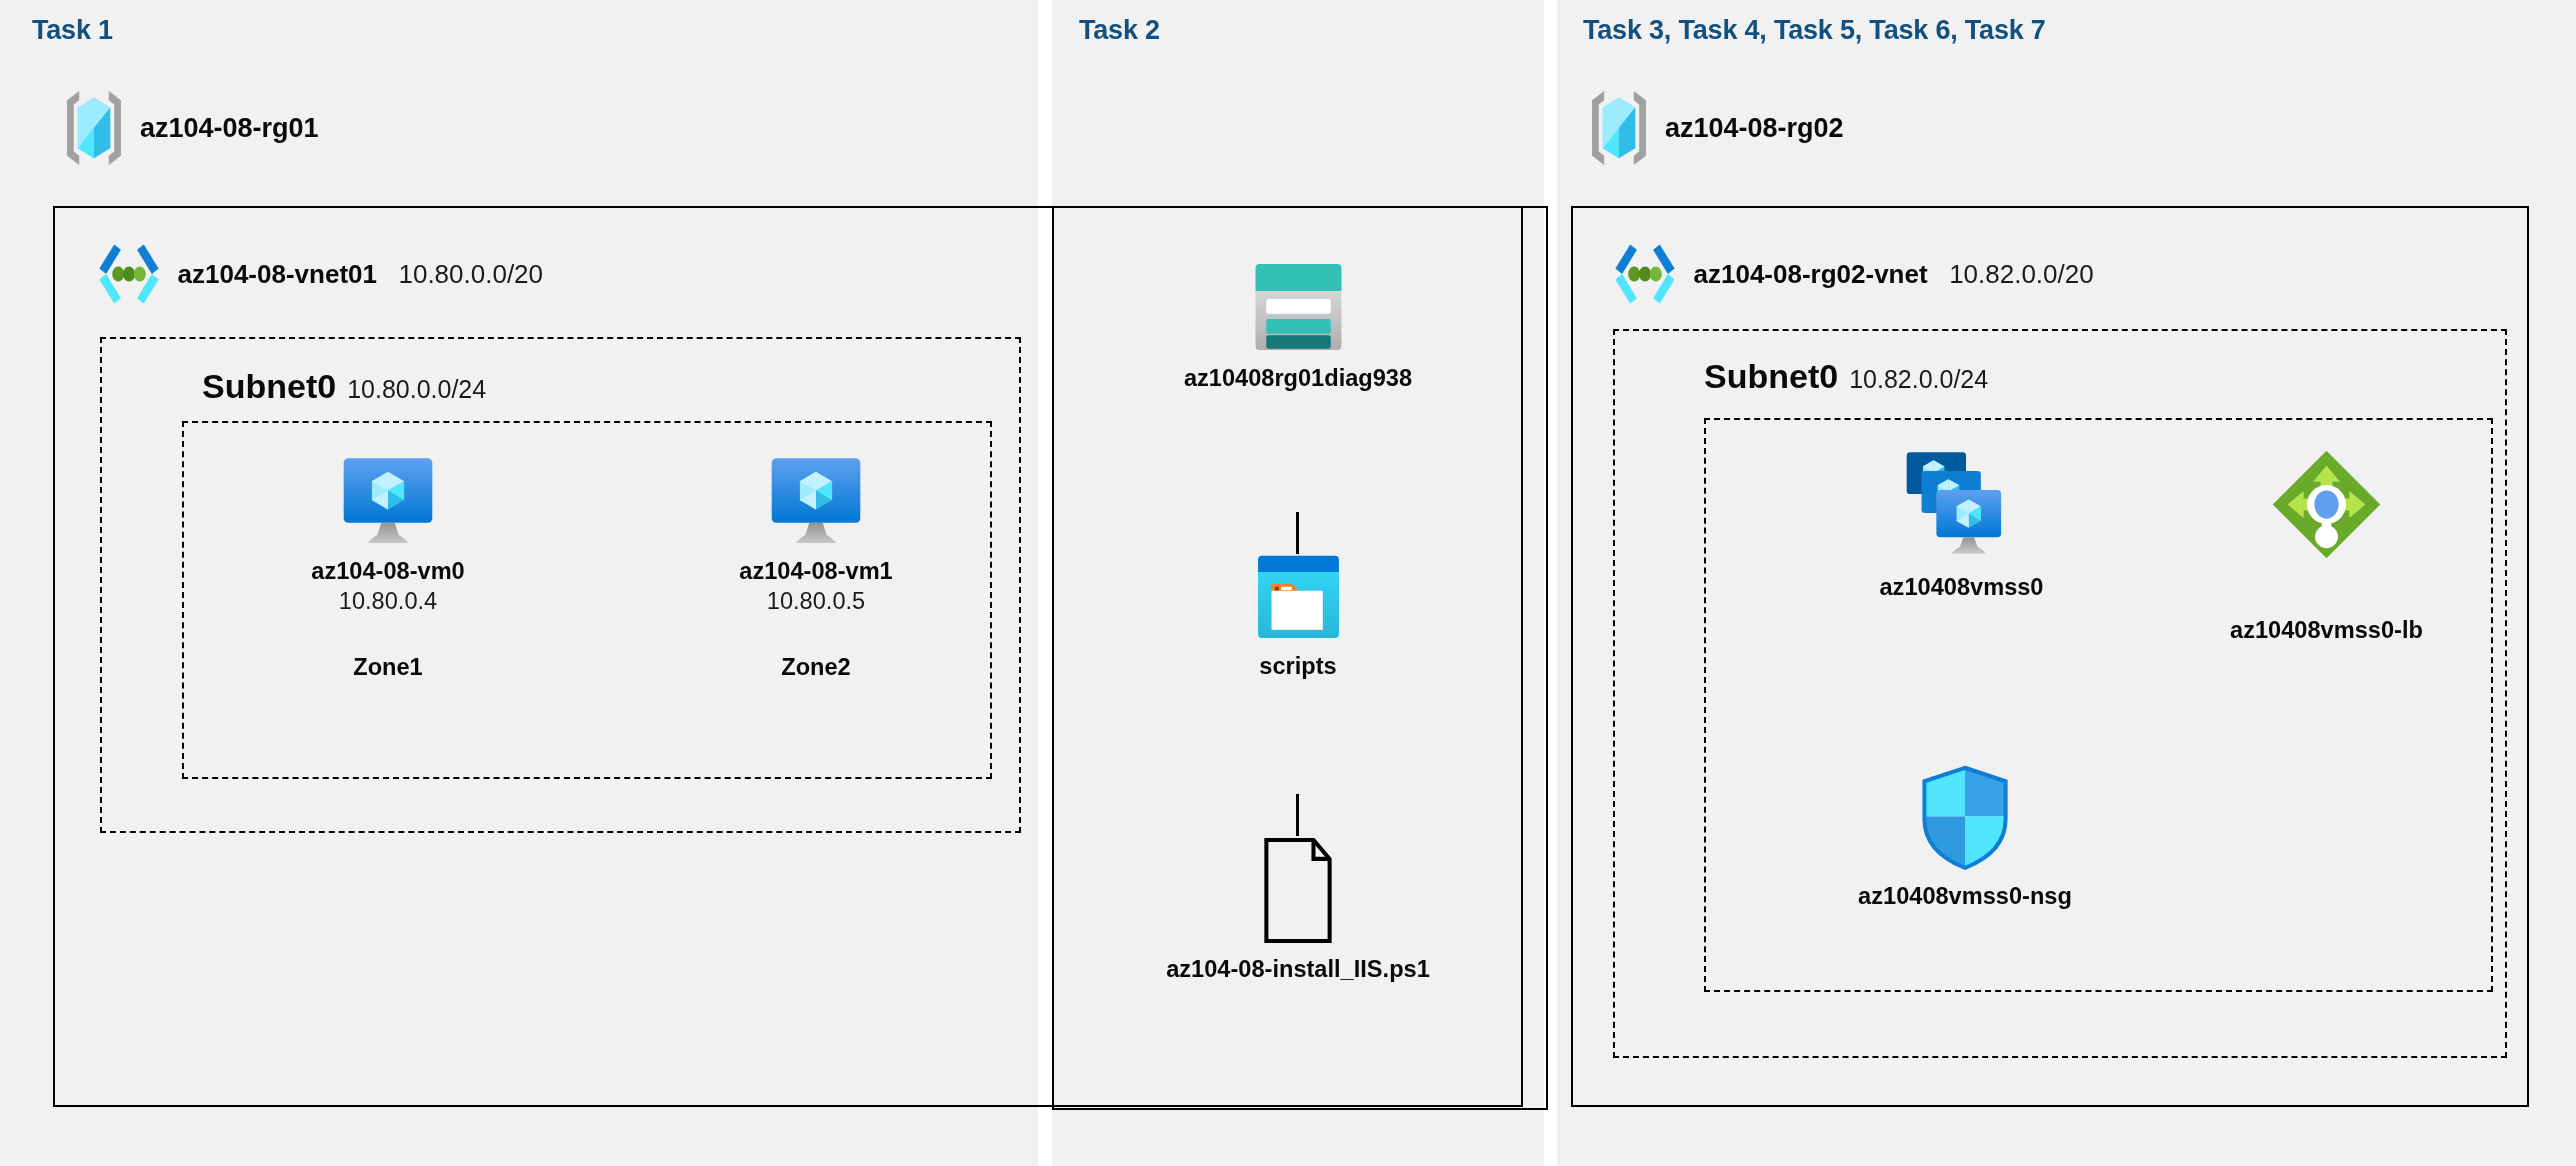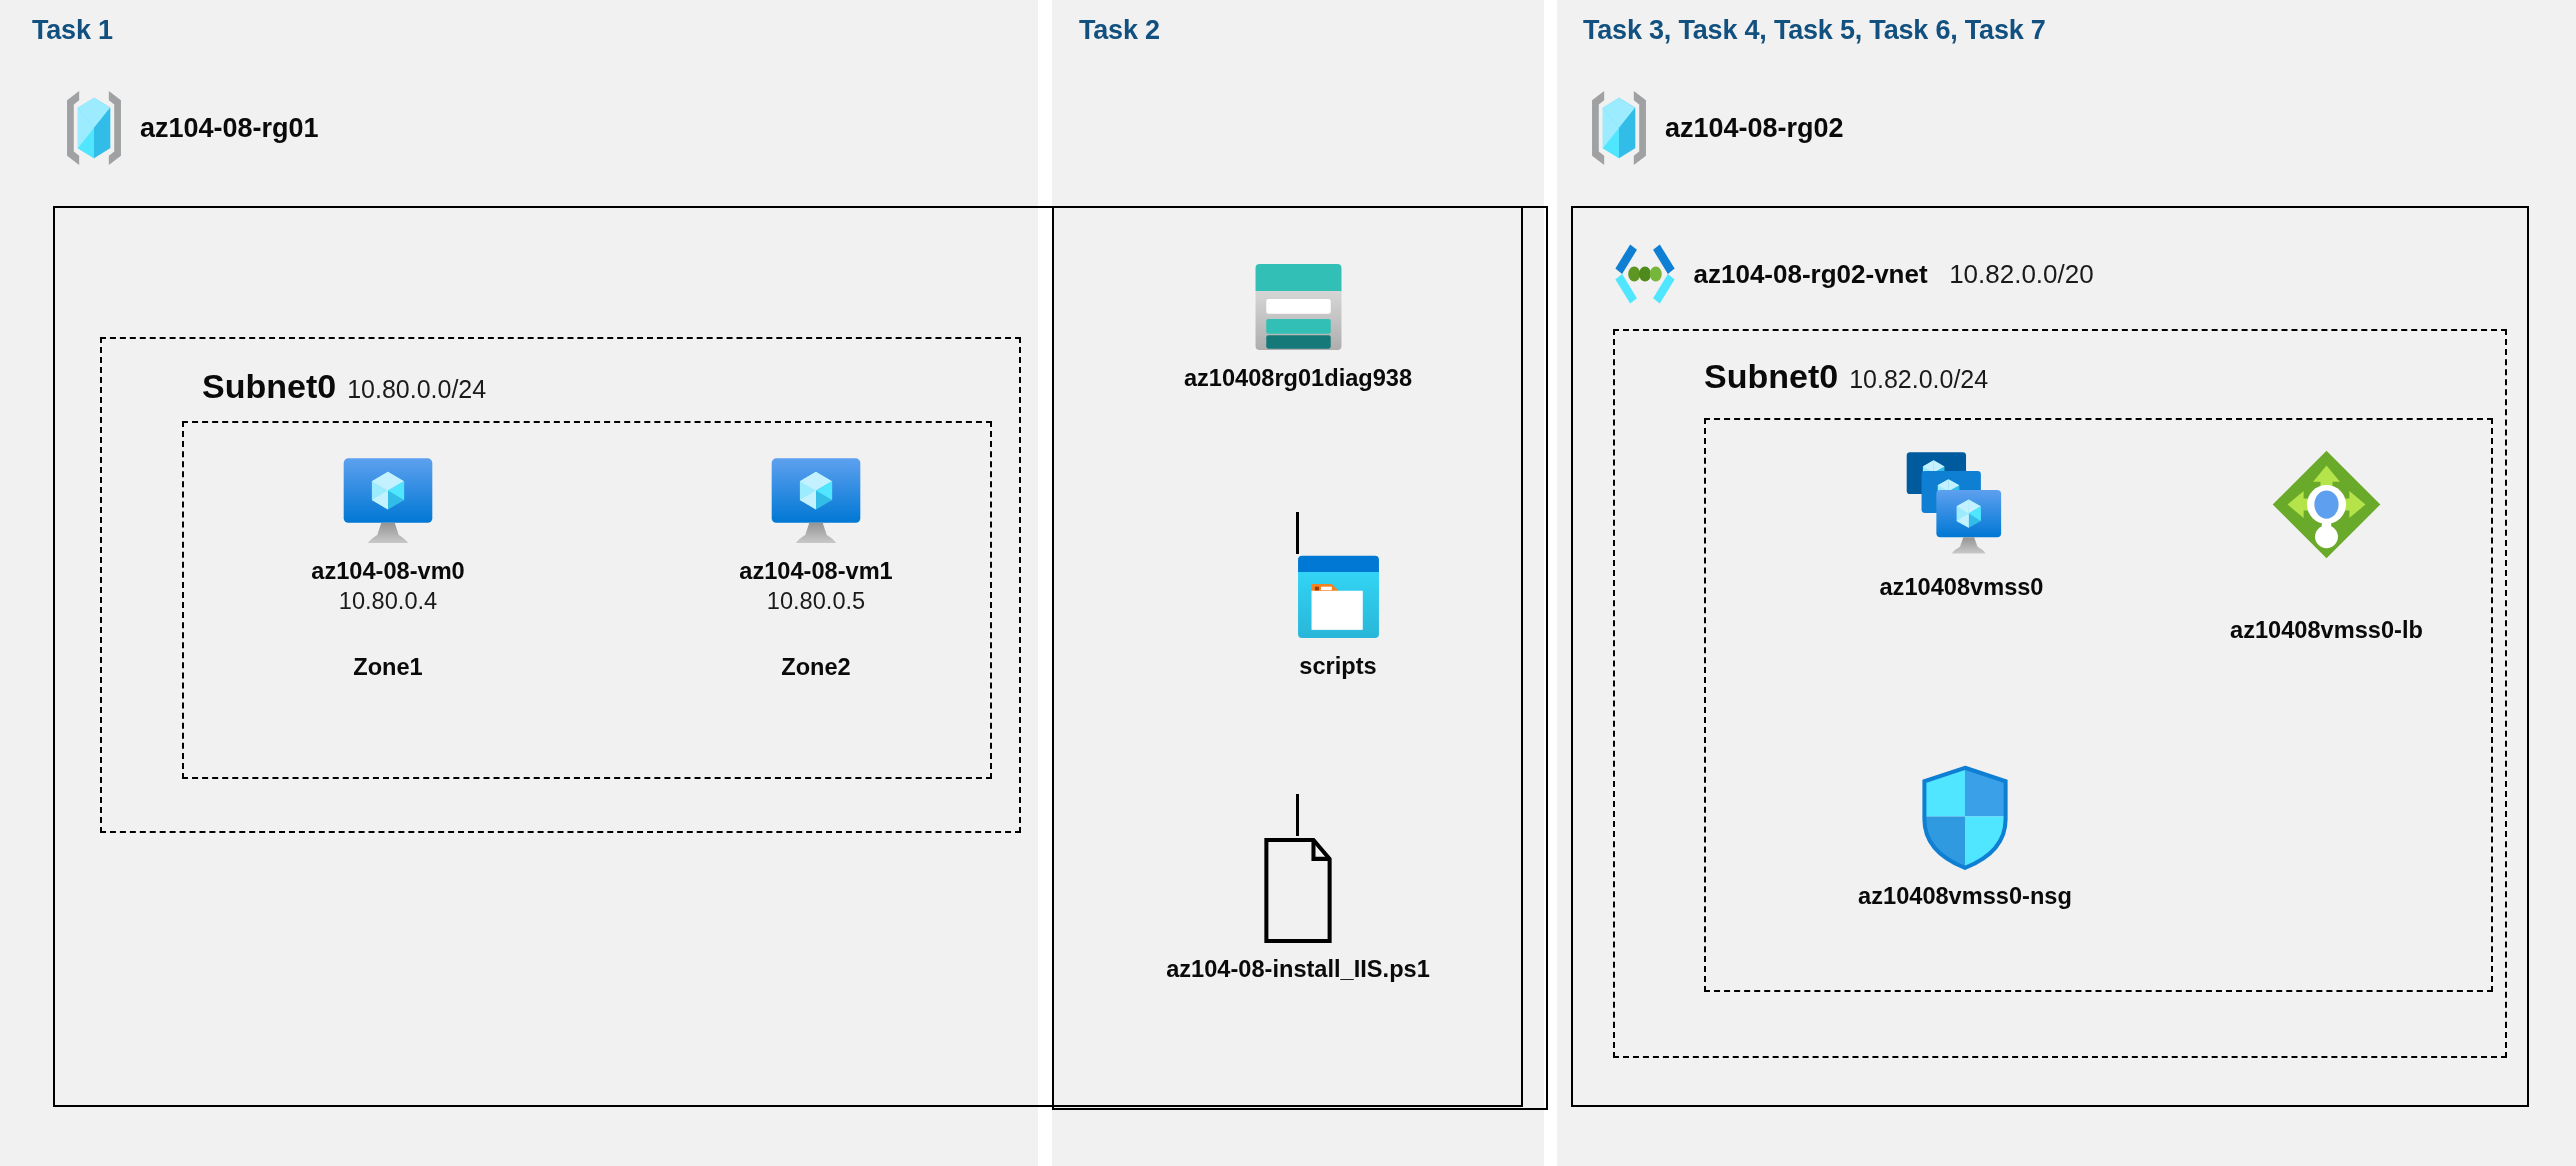--- a/index.html
+++ b/index.html
@@ -148,21 +148,21 @@
     font-weight: bold;
     color: #0a0a0a;
     margin-top: 39px;
     text-align: center;
   }
 
   
   #node-vm0    { left: 287px;  top: 453px; width: 202px; }
   #node-vm1    { left: 715px; top: 453px; width: 202px; }
   #node-storage{ left: 1160px; top: 260px; width: 276px; }
-  #node-scripts{ left: 1247px; top: 553px; width: 182px; }
+  #node-scripts{ left: 1207px; top: 553px; width: 182px; }
   #node-psfile { left: 1133px; top: 836px; width: 330px; }
   #node-vmss   { left: 1820px; top: 448px; width: 283px; }
   #node-lb     { left: 2178px; top: 448px; width: 297px; gap: 45px; }
   #node-nsg    { left: 1827px; top: 765px; width: 276px; }
   #node-pip    { left: 2191px; top: 775px; width: 270px; }
 
   
   .connector {
     position: absolute;
     width: 2.7px;
@@ -244,33 +244,48 @@
 
   <div class="solid-box" id="vnet01-box"></div>
   <div class="solid-box" id="task2-box"></div>
   <div class="solid-box" id="vnet-rg02-box"></div>
 
   <div class="dashed-box" id="subnet0-l-box"></div>
   <div class="dashed-box" id="zone-box"></div>
   <div class="dashed-box" id="subnet0-r-box"></div>
   <div class="dashed-box" id="vmss-inner-box"></div>
 
-
-  <div class="vnet-row" id="vnet-rg02-row">
+  <div class="vnet-row" id="vnet01-row">
     <span>
       <svg class="icon ico-vnet" viewBox="0 0 104 104" xmlns="http://www.w3.org/2000/svg">
         <path d="M30 8 L40 16 L18 52 L8 44 Z" fill="#0f7fd4"></path>
         <path d="M8 60 L18 52 L40 88 L30 96 Z" fill="#50e6ff"></path>
         <path d="M74 8 L64 16 L86 52 L96 44 Z" fill="#0f7fd4"></path>
         <path d="M96 60 L86 52 L64 88 L74 96 Z" fill="#50e6ff"></path>
         <ellipse cx="36" cy="52" rx="9" ry="11" fill="#5e9624"></ellipse>
         <ellipse cx="52" cy="52" rx="9" ry="11" fill="#4e8a1c"></ellipse>
         <ellipse cx="68" cy="52" rx="9" ry="11" fill="#76b63a"></ellipse>
       </svg>
     </span>
+    <span class="vnet-name">az104-08-vnet01</span>
+    <span class="vnet-cidr">10.80.0.0/20</span>
+  </div>
+
+  <div class="vnet-row" id="vnet-rg02-row">
+    <span>
+      <svg class="icon ico-vnet" viewBox="0 0 104 104" xmlns="http://www.w3.org/2000/svg">
+        <path d="M30 8 L40 16 L18 52 L8 44 Z" fill="#0f7fd4"></path>
+        <path d="M8 60 L18 52 L40 88 L30 96 Z" fill="#50e6ff"></path>
+        <path d="M74 8 L64 16 L86 52 L96 44 Z" fill="#0f7fd4"></path>
+        <path d="M96 60 L86 52 L64 88 L74 96 Z" fill="#50e6ff"></path>
+        <ellipse cx="36" cy="52" rx="9" ry="11" fill="#5e9624"></ellipse>
+        <ellipse cx="52" cy="52" rx="9" ry="11" fill="#4e8a1c"></ellipse>
+        <ellipse cx="68" cy="52" rx="9" ry="11" fill="#76b63a"></ellipse>
+      </svg>
+    </span>
     <span class="vnet-name">az104-08-rg02-vnet</span>
     <span class="vnet-cidr">10.82.0.0/20</span>
   </div>
 
   <div class="subnet-label" id="subnet0-l-label">
     <span class="subnet-name">Subnet0</span>
     <span class="subnet-cidr">10.80.0.0/24</span>
   </div>
   <div class="subnet-label" id="subnet0-r-label">
     <span class="subnet-name">Subnet0</span>

